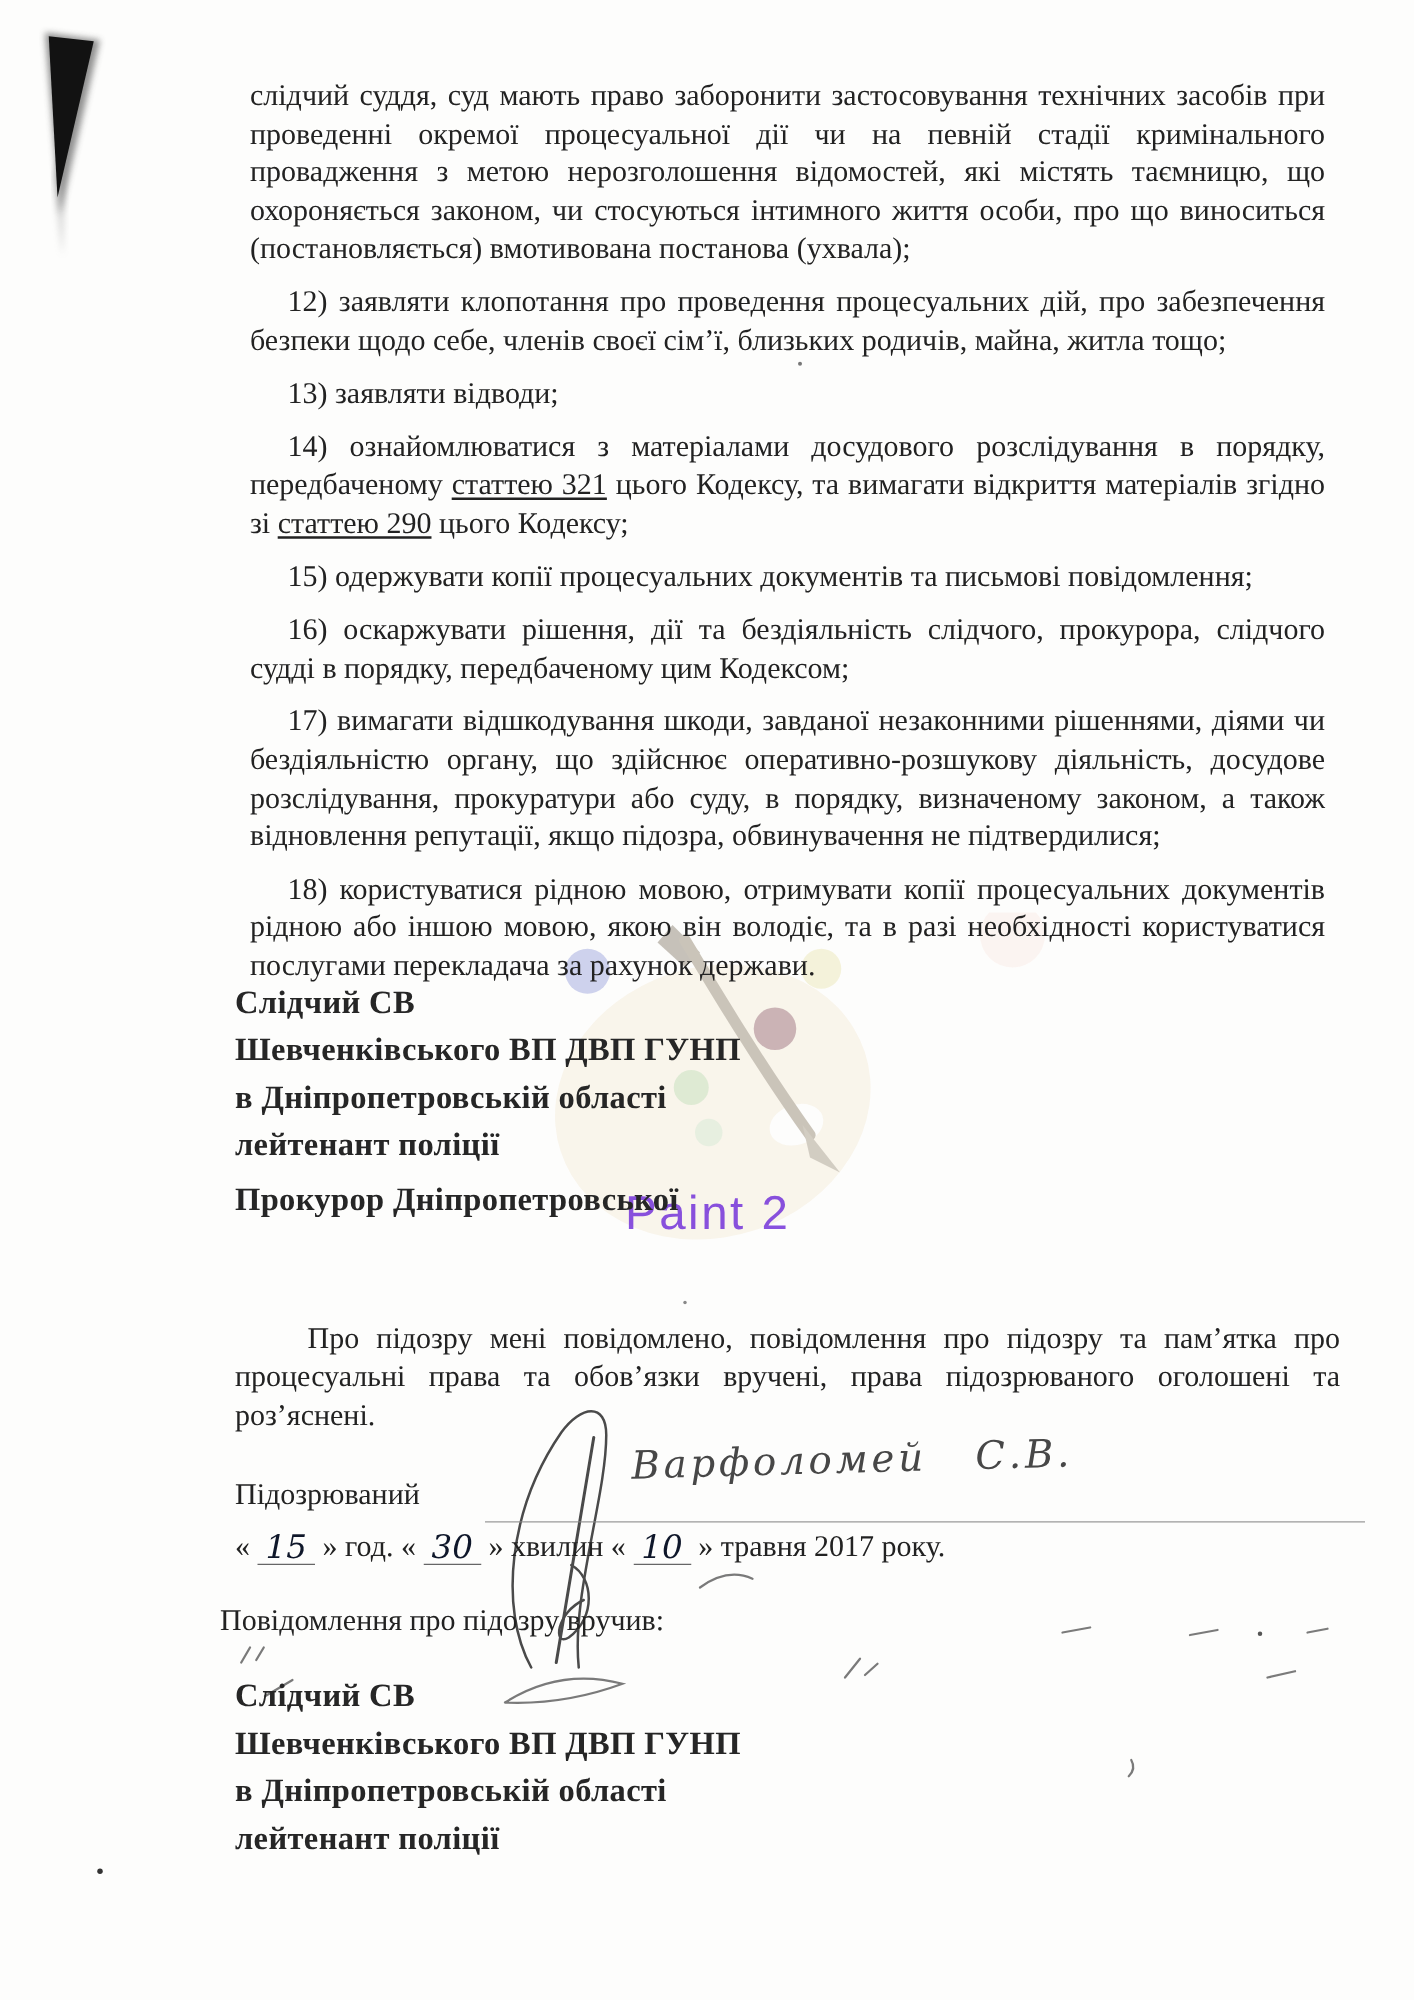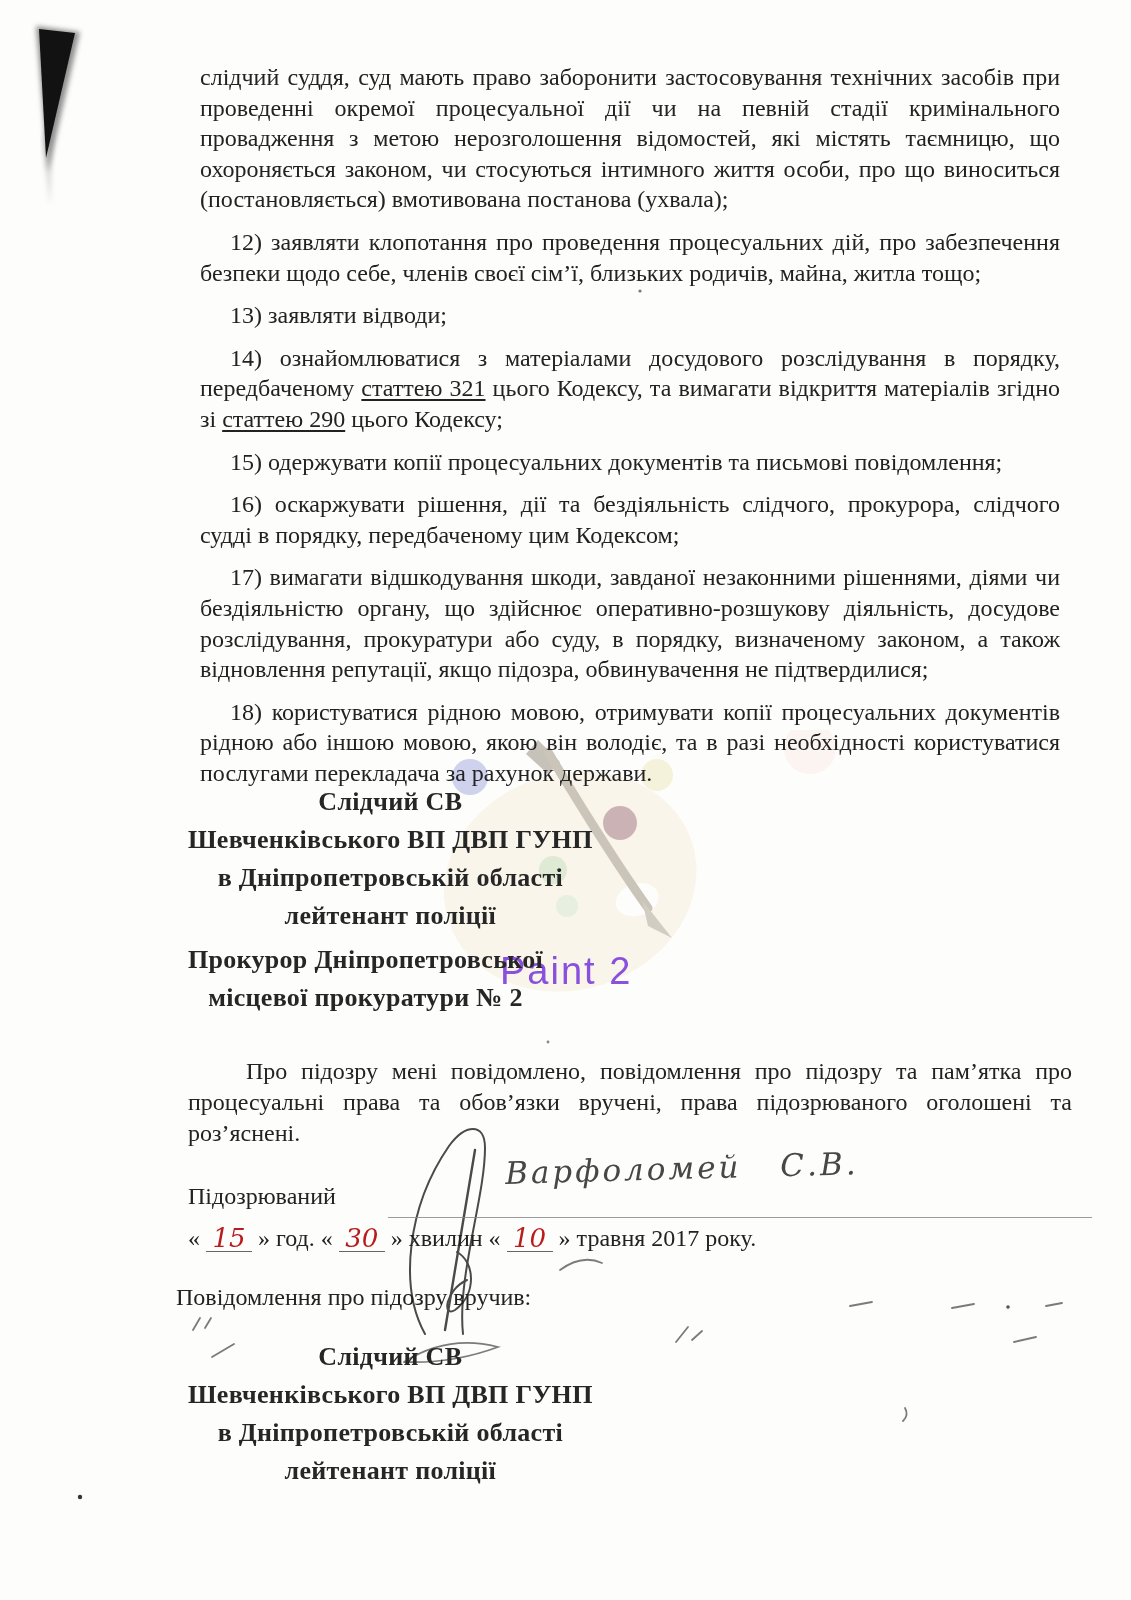--- a/index.html
+++ b/index.html
@@ -15,37 +15,37 @@
     color:#222;
   }
   .list-block p.item{text-indent:30px;}
   .u{text-decoration:underline;text-underline-offset:3px;}
   
   .sig-block{position:absolute;left:188px;font-weight:bold;font-size:26px;
     line-height:38px;color:#262626;letter-spacing:.3px;}
   #officer1{top:783px;}
   #prosecutor{top:941px;}
   #officer2{top:1338px;}
-  .sig-block div{white-space:nowrap;text-align:center;}
+  .sig-block div{white-space:nowrap;}
   
   .notice{position:absolute;left:188px;top:1056px;width:884px;margin:0;
     font-size:24px;line-height:31px;text-align:justify;text-indent:58px;color:#222;}
   
   .suspect-label{position:absolute;left:188px;top:1183px;font-size:24px;color:#222;}
   .sig-rule{position:absolute;left:388px;top:1217px;width:704px;height:0;
     border-top:1.5px solid #8a8a8a;opacity:.85;}
   .hw-name{
     position:absolute;left:505px;top:1150px;font-size:31px;font-style:italic;
     font-family:"DejaVu Serif",serif;color:#474747;letter-spacing:3px;
     word-spacing:26px;transform:rotate(-1.6deg);white-space:nowrap;
   }
   .time-row{position:absolute;left:188px;top:1224px;font-size:24px;color:#222;white-space:nowrap;}
   .hw-num{
     display:inline-block;min-width:46px;text-align:center;
-    font-family:"DejaVu Serif",serif;font-style:italic;font-size:26px;color:#b91c1c;
+    font-family:"DejaVu Serif",serif;font-style:italic;font-size:26px;color:#0f172a;
     border-bottom:1.6px solid #666;line-height:26px;transform:translateY(1px);
   }
   .delivered{position:absolute;left:176px;top:1284px;font-size:24px;color:#222;}
   
   .palette-svg{position:absolute;left:420px;top:730px;opacity:.55;pointer-events:none;}
   .paint2-text{
     position:absolute;left:500px;top:950px;font-family:"Liberation Sans",sans-serif;
     font-size:38px;letter-spacing:2px;color:#6d28d9;opacity:.8;pointer-events:none;
   }
   
@@ -91,21 +91,20 @@
 
     <div class="sig-block" id="officer1">
       <div>Слідчий СВ</div>
       <div>Шевченківського ВП ДВП ГУНП</div>
       <div>в Дніпропетровській області</div>
       <div>лейтенант поліції</div>
     </div>
 
     <div class="sig-block" id="prosecutor">
       <div>Прокурор Дніпропетровської</div>
-      <div>місцевої прокуратури № 2</div>
     </div>
 
     <p class="notice">Про підозру мені повідомлено, повідомлення про підозру та пам’ятка про процесуальні права та обов’язки вручені, права підозрюваного оголошені та роз’яснені.</p>
 
     <div class="suspect-label">Підозрюваний</div>
     <div class="sig-rule"></div>
     <div class="hw-name">Варфоломей  С.В.</div>
 
     <div class="time-row">
       <span>«</span>

